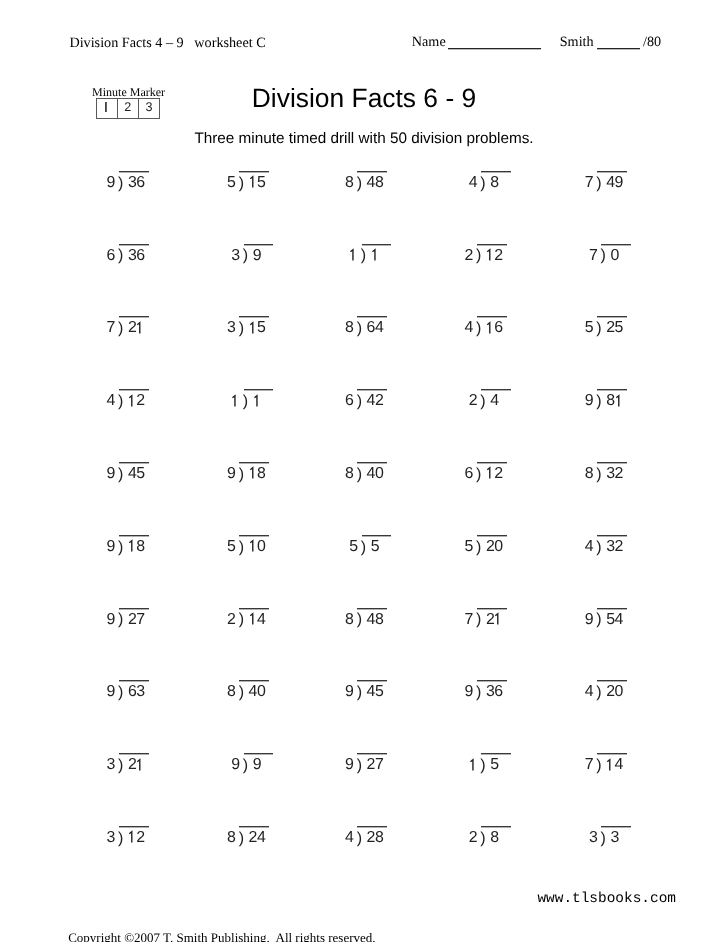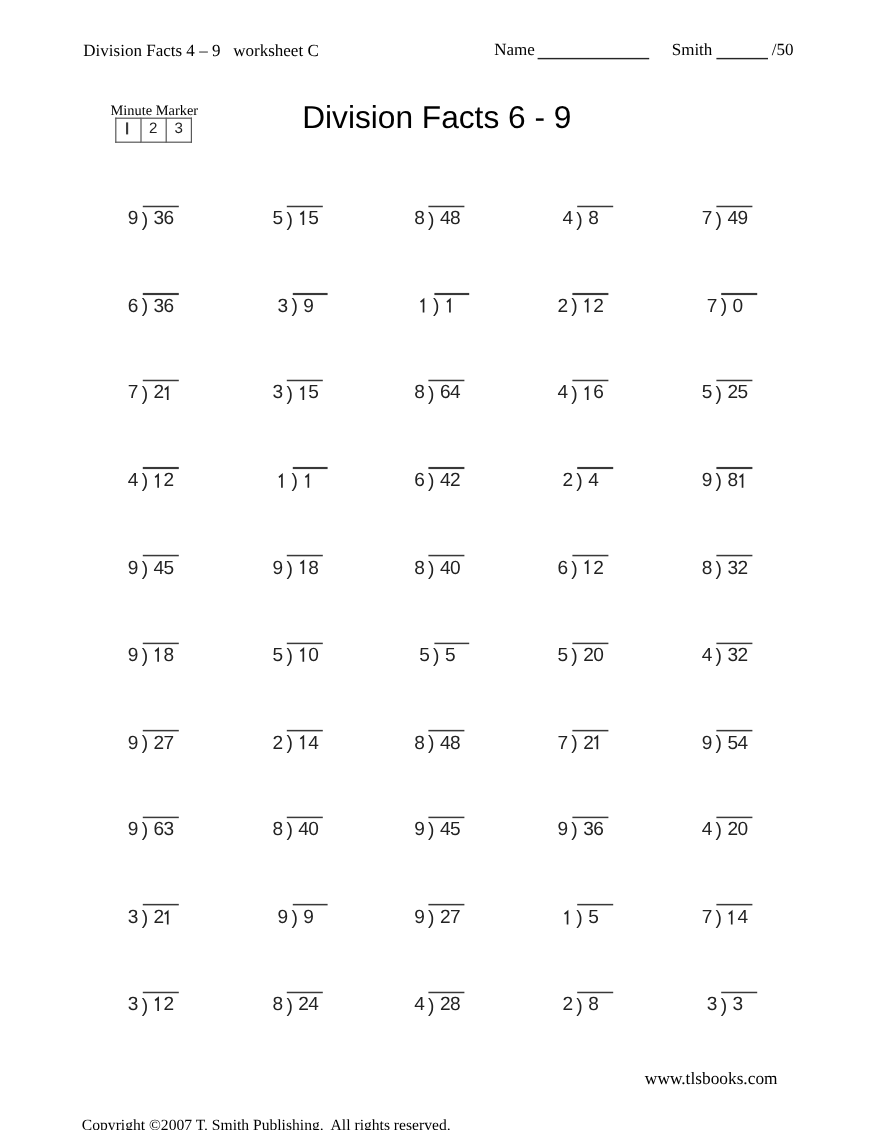--- a/index.html
+++ b/index.html
@@ -142,32 +142,32 @@
 
   
   .footer-left {
     position:absolute; left:68.2px; top:930px;
     font-family:"Liberation Serif", serif;
     font-size:13px; line-height:16px;
     white-space:pre;
   }
   .footer-right {
     position:absolute; left:537.4px; top:891.2px;
-    font-family:Liberation Serif, serif;
+    font-family:Liberation Mono, monospace;
     font-size:14.45px; line-height:16px;
   }
 </style>
 </head>
 <body>
 
 <div class="page">
 
   <div class="hdr-left">Division Facts 4 – 9   worksheet C</div>
 
-  <div class="hdr-right"><div class="line2"><span>Name </span><span class="rule-date">_______________</span><span class="gap"></span><span>Smith </span><span class="rule-score">_______</span><span>/50</span></div></div>
+  <div class="hdr-right"><div class="line2"><span>Name </span><span class="rule-date">_______________</span><span class="gap"></span><span>Smith </span><span class="rule-score">_______</span><span>/80</span></div></div>
 
   <div class="mm-wrap">
     <div class="mm-label">Minute Marker</div>
     <table class="mm-table">
         <tbody>
           <tr>
       <td>
               <span class="mm-stroke">
                 <svg width="4" height="12" viewBox="0 0 4 12">
                   <rect x="1.05" y="1" width="1.75" height="10" fill="#3a3a3a"></rect>
@@ -176,20 +176,21 @@
               </span>
             </td>
       <td>2</td>
       <td>3</td>
     </tr>
         </tbody>
       </table>
   </div>
 
   <div class="title">Division Facts 6 - 9</div>
+  <div class="subtitle">Three minute timed drill with 50 division problems.</div>
 
   <div class="grid" id="grid">
       <div class="prob" style="left: 125.6px; top: 182.8px;">
         <span class="txt"><span class="divisor">9</span><span class="paren">)</span><span class="num">36</span></span>
         <span class="rule" style="left: -6.87031px; width: 29.8px;"></span>
       </div>
       <div class="prob" style="left: 246.2px; top: 182.8px;">
         <span class="txt"><span class="divisor">5</span><span class="paren">)</span><span class="num"><span class="g1"><svg width="9" height="12" viewBox="0 0 9 12">
                 <path d="M1.35 2.75 3.85 0.7 3.85 11.4" fill="none" stroke="#222" stroke-width="1.4" stroke-linecap="butt" stroke-linejoin="miter"></path>
               </svg></span>5</span></span>

